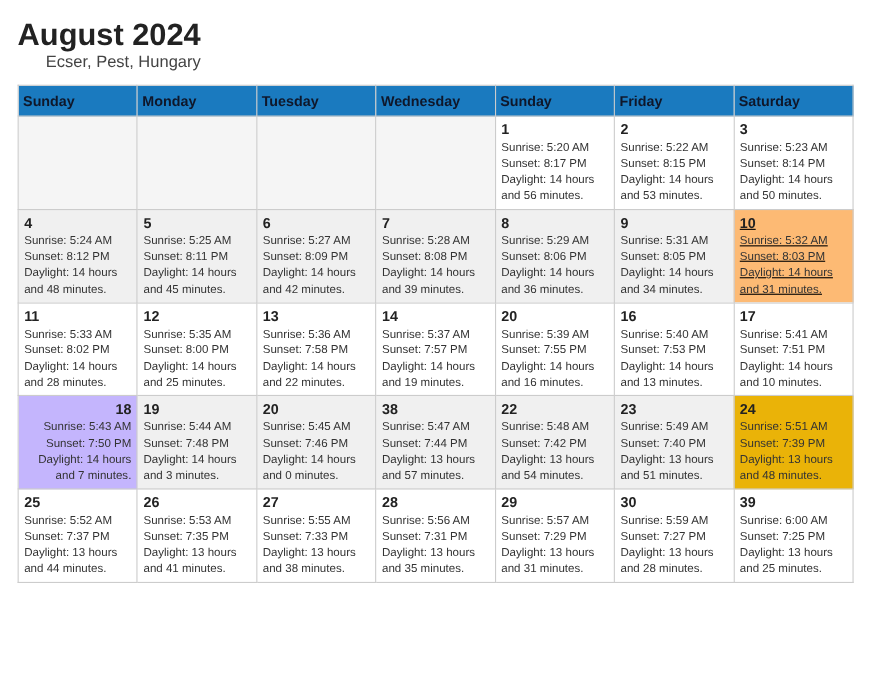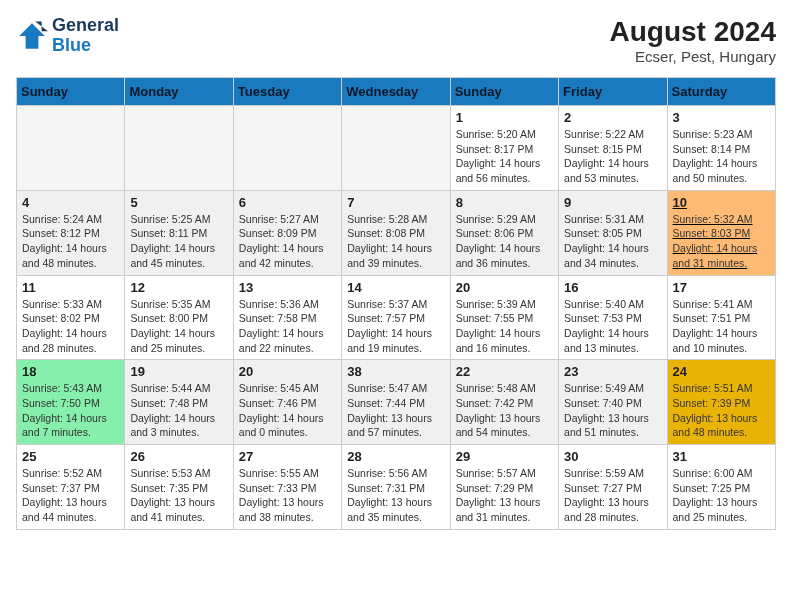--- a/index.html
+++ b/index.html
@@ -75,30 +75,20 @@
     .day-info {
       color: #333;
       line-height: 1.4;
       font-size: 10.5px;
     }
   </style>
 </head>
 <body>
 
 <div class="header">
-  <div class="logo">
-    <svg class="logo-icon" viewBox="0 0 40 40">
-      <polygon points="20,4 36,20 28,20 28,36 12,36 12,20 4,20" fill="#1a7abf"></polygon>
-      <polygon points="24,2 40,14 32,14 32,2" fill="#1a3a5c"></polygon>
-    </svg>
-    <div>
-      <div style="font-size:18px;font-weight:bold;color:#1a3a5c;line-height:1.1;">General</div>
-      <div style="font-size:18px;font-weight:bold;color:#1a7abf;line-height:1.1;">Blue</div>
-    </div>
-  </div>
   <div class="title-block">
     <div class="month-title">August 2024</div>
     <div class="location">Ecser, Pest, Hungary</div>
   </div>
 </div>
 
 <table class="calendar">
   <thead>
     <tr>
     <th>Sunday</th>
@@ -183,21 +173,21 @@
         <td>
           <span class="day-number">16</span>
           <div class="day-info">Sunrise: 5:40 AM<br>Sunset: 7:53 PM<br>Daylight: 14 hours and 13 minutes.</div>
         </td>
         <td>
           <span class="day-number">17</span>
           <div class="day-info">Sunrise: 5:41 AM<br>Sunset: 7:51 PM<br>Daylight: 14 hours and 10 minutes.</div>
         </td>
       </tr>
       <tr>
-        <td style="background: #86efac;">
+        <td style="background: #c4b5fd; text-align: right;">
           <span class="day-number">18</span>
           <div class="day-info">Sunrise: 5:43 AM<br>Sunset: 7:50 PM<br>Daylight: 14 hours and 7 minutes.</div>
         </td>
         <td style="background: rgb(240, 240, 240);">
           <span class="day-number">19</span>
           <div class="day-info">Sunrise: 5:44 AM<br>Sunset: 7:48 PM<br>Daylight: 14 hours and 3 minutes.</div>
         </td>
         <td style="background: rgb(240, 240, 240);">
           <span class="day-number">20</span>
           <div class="day-info">Sunrise: 5:45 AM<br>Sunset: 7:46 PM<br>Daylight: 14 hours and 0 minutes.</div>
@@ -238,18 +228,18 @@
         </td>
         <td>
           <span class="day-number">29</span>
           <div class="day-info">Sunrise: 5:57 AM<br>Sunset: 7:29 PM<br>Daylight: 13 hours and 31 minutes.</div>
         </td>
         <td>
           <span class="day-number">30</span>
           <div class="day-info">Sunrise: 5:59 AM<br>Sunset: 7:27 PM<br>Daylight: 13 hours and 28 minutes.</div>
         </td>
         <td>
-          <span class="day-number">31</span>
+          <span class="day-number">39</span>
           <div class="day-info">Sunrise: 6:00 AM<br>Sunset: 7:25 PM<br>Daylight: 13 hours and 25 minutes.</div>
         </td>
       </tr>
     </tbody>
 </table>
 
 </body></html>

